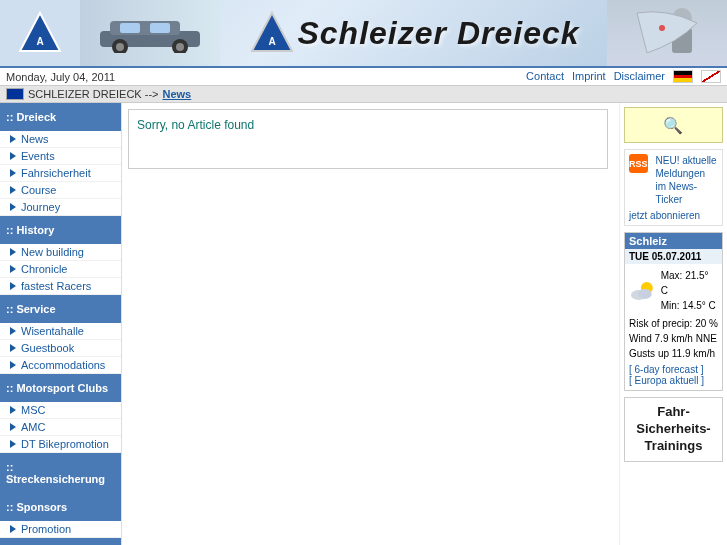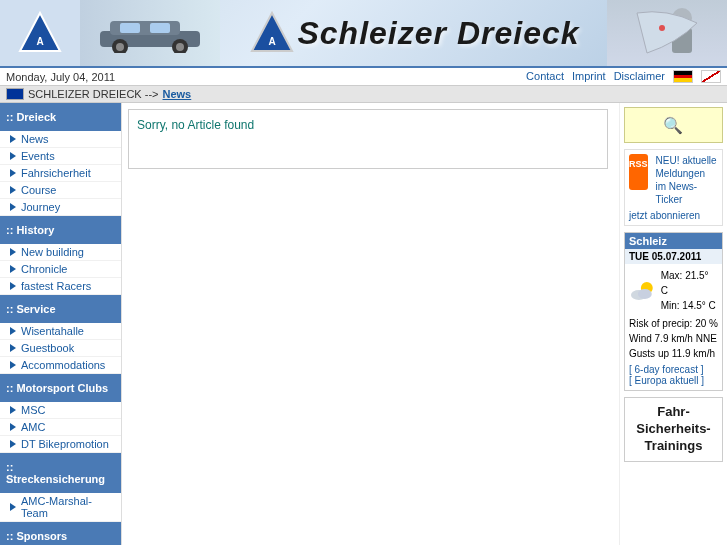--- a/index.html
+++ b/index.html
@@ -178,21 +178,21 @@
     }
     #news-ticker-box {
       background: #fff;
       border: 1px solid #e0e0e0;
       padding: 4px;
       margin-bottom: 6px;
       font-size: 10px;
     }
     #rss-icon {
       width: 20px;
-      height: 36px;
+      height: 19px;
       background: #f60;
       border-radius: 3px;
       display: inline-block;
       color: #fff;
       font-weight: bold;
       font-size: 9px;
       text-align: right;
       line-height: 20px;
       float: left;
       margin-right: 4px;
@@ -365,24 +365,20 @@
     <div class="sidebar-item">
       <span class="sidebar-arrow"></span>
       <span class="sidebar-item-label">AMC</span>
     </div>
     <div class="sidebar-item">
       <span class="sidebar-arrow"></span>
       <span class="sidebar-item-label">DT Bikepromotion</span>
     </div>
 
     <div class="sidebar-section-header">:: Streckensicherung</div>
-    <div class="sidebar-item">
-      <span class="sidebar-arrow"></span>
-      <span class="sidebar-item-label">AMC-Marshal-Team</span>
-    </div>
 
     <div class="sidebar-section-header">:: Sponsors</div>
     <div class="sidebar-item">
       <span class="sidebar-arrow"></span>
       <span class="sidebar-item-label">Promotion</span>
     </div>
 
     <div class="sidebar-buchtipps">Buchtipps</div>
     <div class="sidebar-book-image">
       <svg width="90" height="55" viewBox="0 0 90 55">

